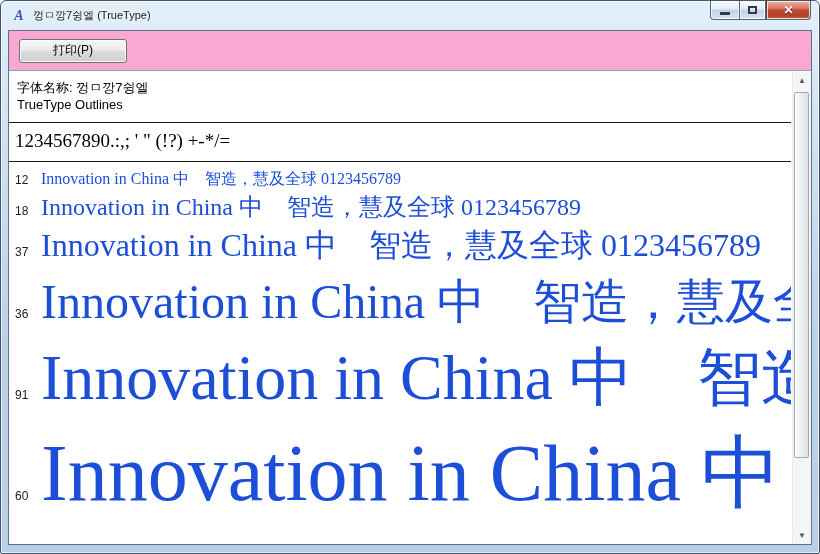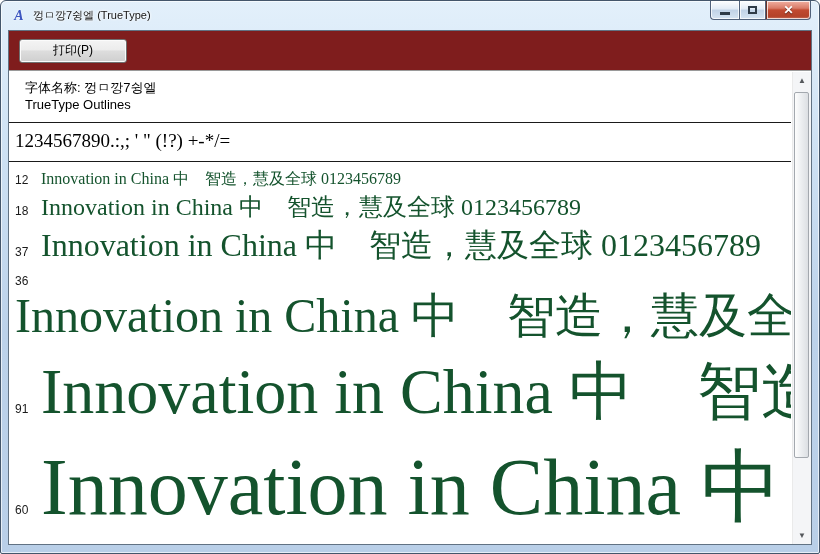--- a/index.html
+++ b/index.html
@@ -38,51 +38,51 @@
   }
   .glyph-min { width:10px; height:3px; background:#2f3b47; margin-top:6px; }
   .glyph-max { width:9px; height:8px; border:2px solid #2f3b47; background:transparent; }
 
   
   .client {
     position:absolute; left:7px; right:7px; top:29px; bottom:8px;
     background:#fff; border:1px solid #617283; overflow:hidden;
   }
   .toolbar {
-    height:40px; background:#7f1d1d; border-bottom:1px solid #9a9a9a;
+    height:40px; background:#f9a8d4; border-bottom:1px solid #9a9a9a;
     display:flex; align-items:center; padding:0 10px; gap:10px;
   }
   .tb-btn {
     width:108px; height:24px; border:1px solid #707070; border-radius:3px;
     display:flex; align-items:center; justify-content:center; gap:5px;
     font-size:12px; color:#000; cursor:default;
     background:linear-gradient(180deg,#f4f4f4 0%,#ececec 45%,#dddddd 50%,#cfcfcf 100%);
     box-shadow:inset 0 0 0 1px #fbfbfb;
   }
   .shield { width:14px; height:15px; display:block; }
 
   
   .preview { position:absolute; top:41px; left:0; right:0; bottom:0; background:#fff; overflow:hidden; }
   .preview-content { margin-right:20px; overflow:hidden; }
 
-  .info { padding:7px 8px 9px; font-size:13px; line-height:1.32; color:#000; white-space:nowrap;margin-left:8px; }
+  .info { padding:7px 8px 9px; font-size:13px; line-height:1.32; color:#000; white-space:nowrap; }
   .separator { border:none; border-top:1px solid #1a1a1a; height:0; }
 
   .charset {
     padding:5px 6px 6px; font-family:"Liberation Serif","DejaVu Serif",serif;
     font-size:19px; line-height:1.42; color:#000; white-space:nowrap; overflow:hidden;
   }
 
   .sample-row { display:flex; align-items:baseline; white-space:nowrap; overflow:hidden; padding-left:6px; }
   .sample-size { font-size:12px; color:#1a1a1a; min-width:26px; flex:none; }
-  .sample-text { font-family:"Liberation Serif","DejaVu Serif",serif; color:#14532d; line-height:1.15; }
+  .sample-text { font-family:"Liberation Serif","DejaVu Serif",serif; color:#1d4ed8; line-height:1.15; }
   .r12 { padding-top:8px; }  .r12 .sample-text { font-size:16px; }
   .r18 { padding-top:5px; }  .r18 .sample-text { font-size:24px; }
   .r24 { padding-top:6px; }  .r24 .sample-text { font-size:32px; }
-  .r36 { padding-top:10px;flex-direction:column; } .r36 .sample-text { font-size:48px; }
+  .r36 { padding-top:10px; } .r36 .sample-text { font-size:48px; }
   .r48 { padding-top:12px; } .r48 .sample-text { font-size:64px; }
   .r60 { padding-top:12px; } .r60 .sample-text { font-size:80px; }
 
   
   .scrollbar {
     position:absolute; top:0; right:0; bottom:0; width:19px;
     background:#f4f5f7; border-left:1px solid #eaeaea;
   }
   .sb-btn {
     position:absolute; left:0; right:0; height:17px;

